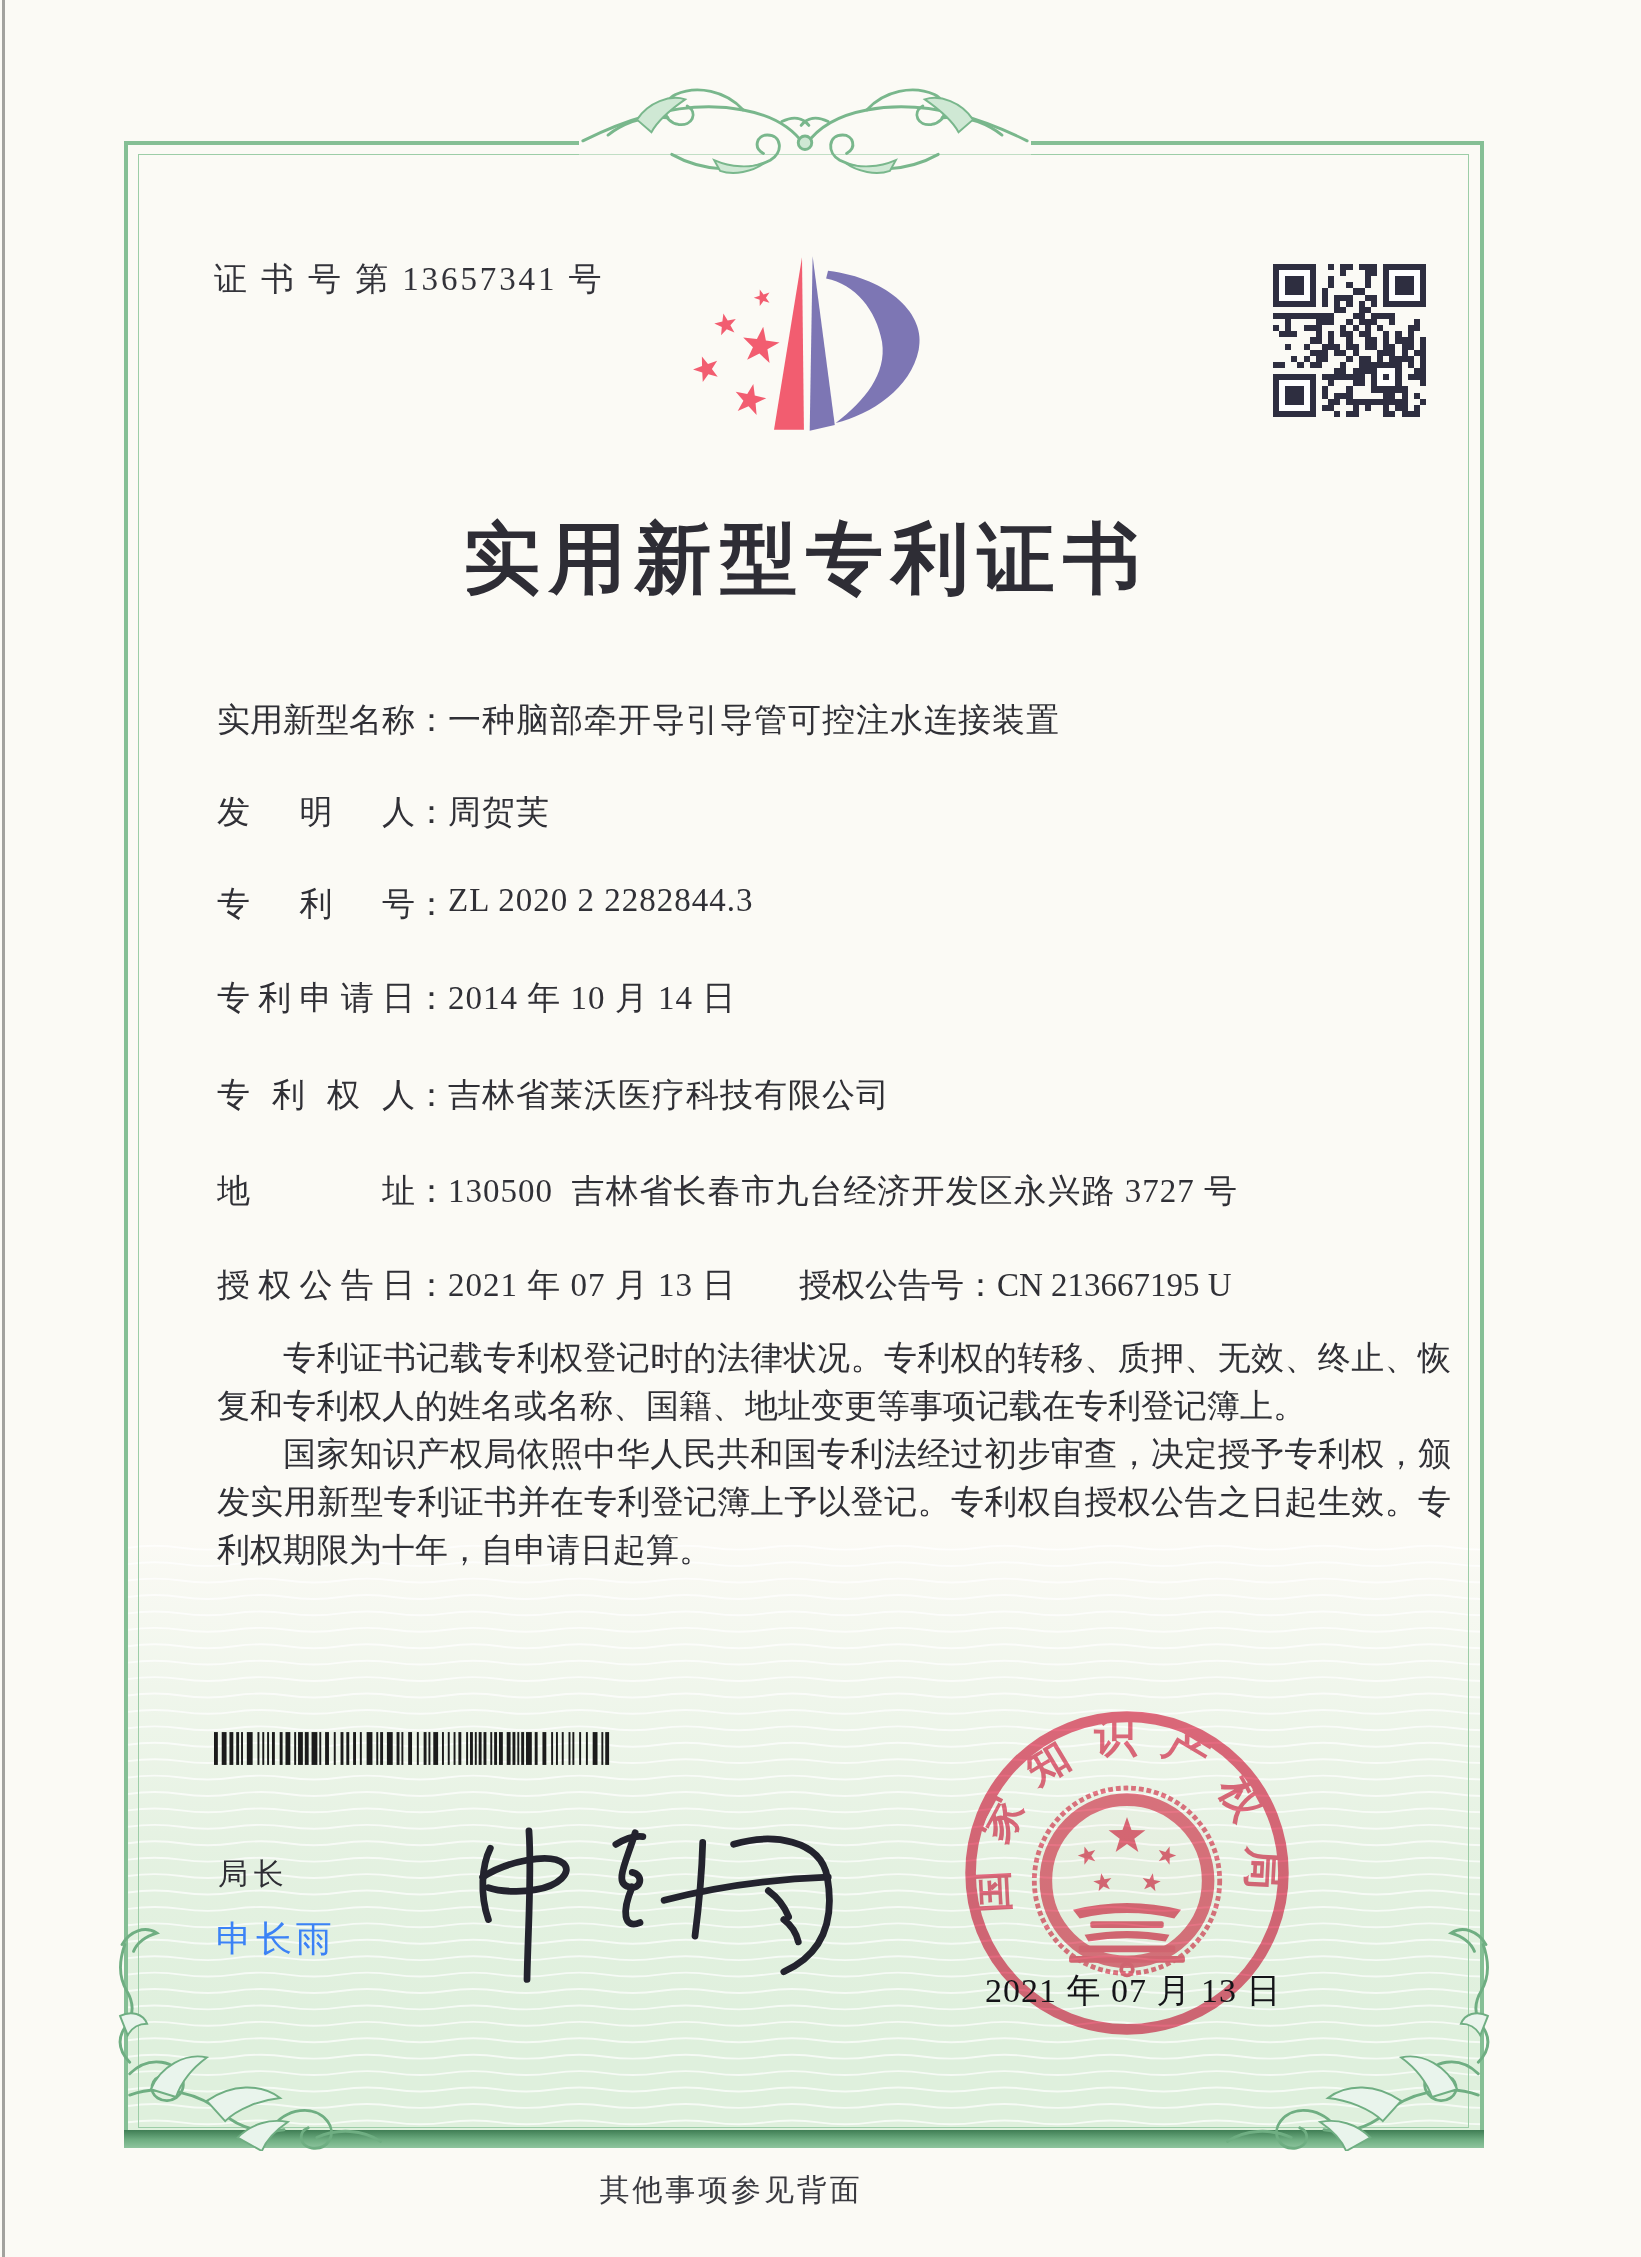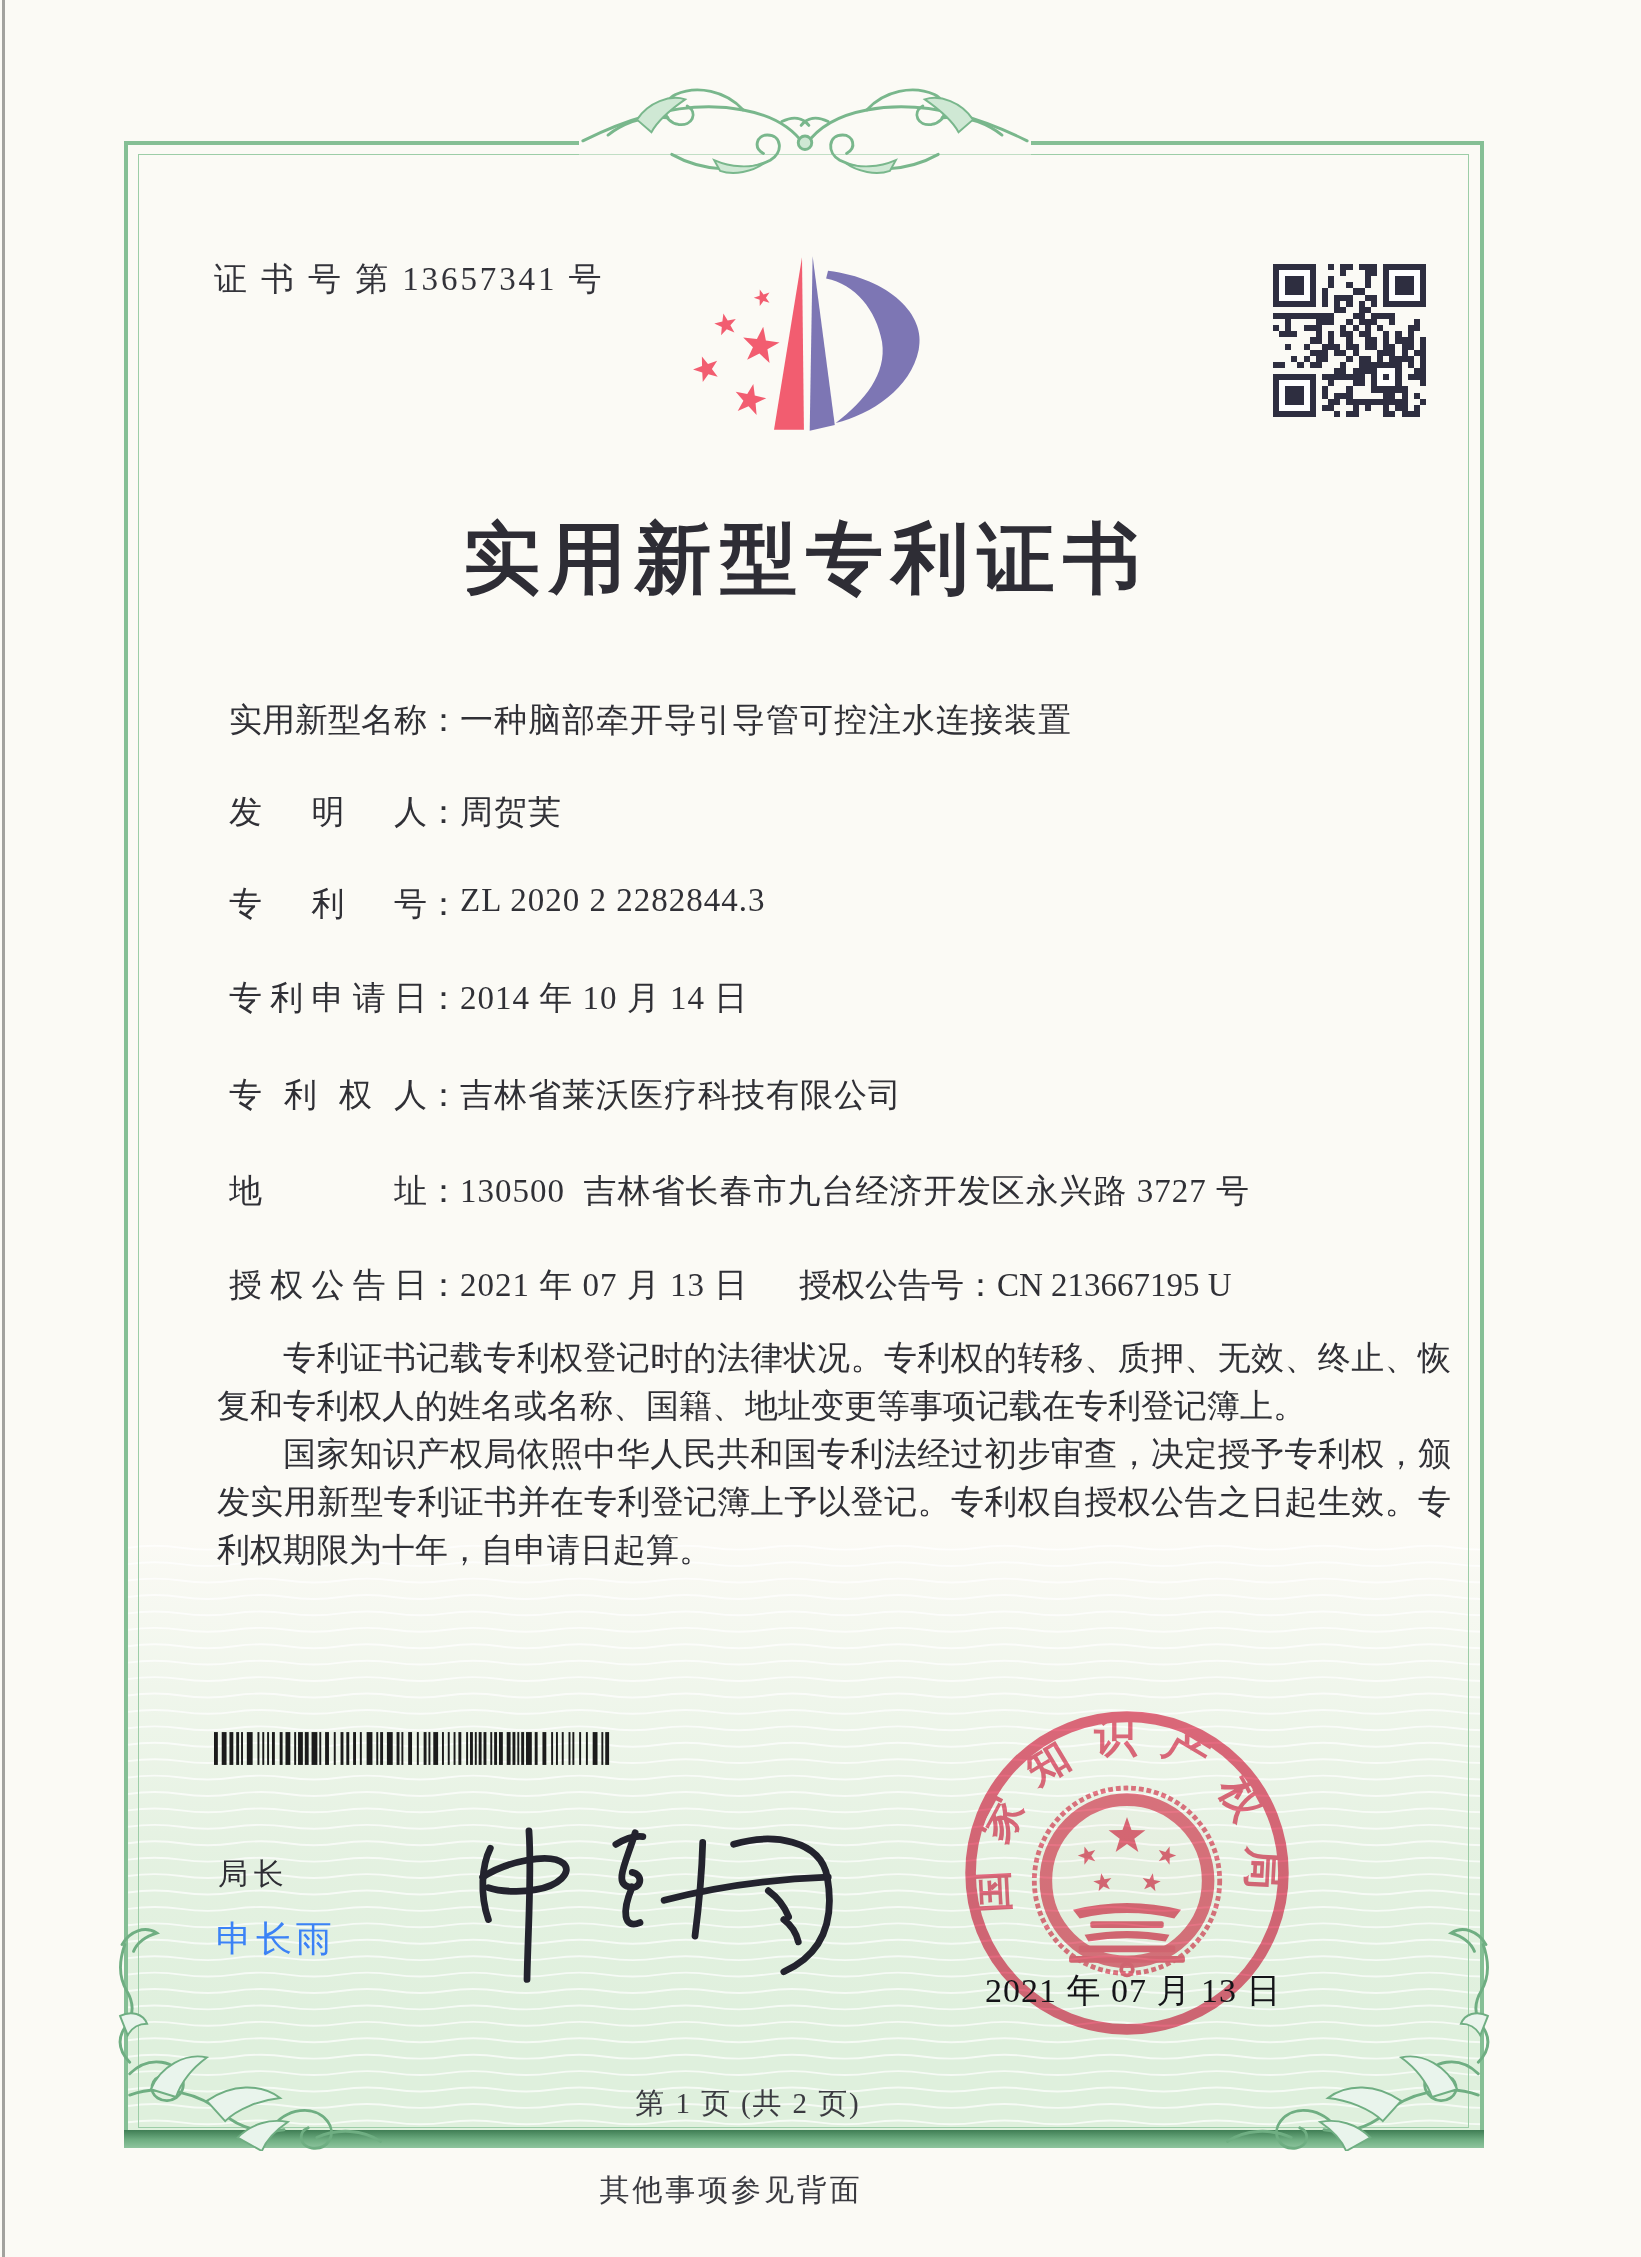--- a/index.html
+++ b/index.html
@@ -21,21 +21,21 @@
   .frame-inner{left:138px;top:154px;width:1331px;height:1974px;
      border:1.9px solid #9ccda7;box-sizing:border-box;}
   .frame-band{left:124px;top:2130px;width:1360px;height:18.3px;
      background:linear-gradient(to bottom,#3f7d54,#6fae82 55%,#8ec49d);}
 
   .cert-no{left:214px;top:257px;font-size:33px;letter-spacing:2.9px;color:#33333a;}
   .doc-title{left:128px;top:508px;width:1356px;text-align:center;font-size:77px;font-weight:600;
      letter-spacing:8.7px;color:#2e2d35;}
 
   .frow{left:217px;width:1246px;height:42px;font-size:33px;color:#303036;}
-  .flabel{display:inline-block;width:198px;text-align:justify;text-align-last:justify;vertical-align:top;margin-left:12px;}
+  .flabel{display:inline-block;width:198px;text-align:justify;text-align-last:justify;vertical-align:top;}
   .fcolon{display:inline-block;vertical-align:top;}
   .fvalue{display:inline-block;white-space:pre;vertical-align:top;letter-spacing:1px;}
   .fgroup2{position:absolute;left:582px;top:0;white-space:pre;}
 
   .body-text{left:217px;top:1334px;width:1234px;font-size:33px;line-height:48px;
      text-align:justify;color:#303036;}
   .body-text p{margin:0;text-indent:2em;}
 
   .issuer-title{left:218px;top:1854px;font-size:30px;letter-spacing:5.8px;color:#2d2d33;}
   .issuer-name{left:216px;top:1915px;font-size:36px;letter-spacing:3.9px;color:#3b82f6;}
@@ -518,17 +518,16 @@
         <rect x="136" y="224" width="76" height="7" rx="2"></rect>
         <path d="M130,238 Q174,230 218,238 L214,245 Q174,238 134,245 Z"></path>
         <rect x="124" y="249" width="100" height="7" rx="2"></rect>
         <rect x="114" y="260" width="120" height="7" rx="2"></rect>
         <circle cx="174" cy="274" r="6" fill="none" stroke="#ea6076" stroke-width="4"></circle>
       </g>
     </g>
   </svg>
   <div class="abs seal-date">2021 年 07 月 13 日</div>
 
-  <div class="abs page-no">第 1 页 (共 2 页)</div>
   <div class="abs back-note">其他事项参见背面</div>
 
 </div>
 
 
 </body></html>

